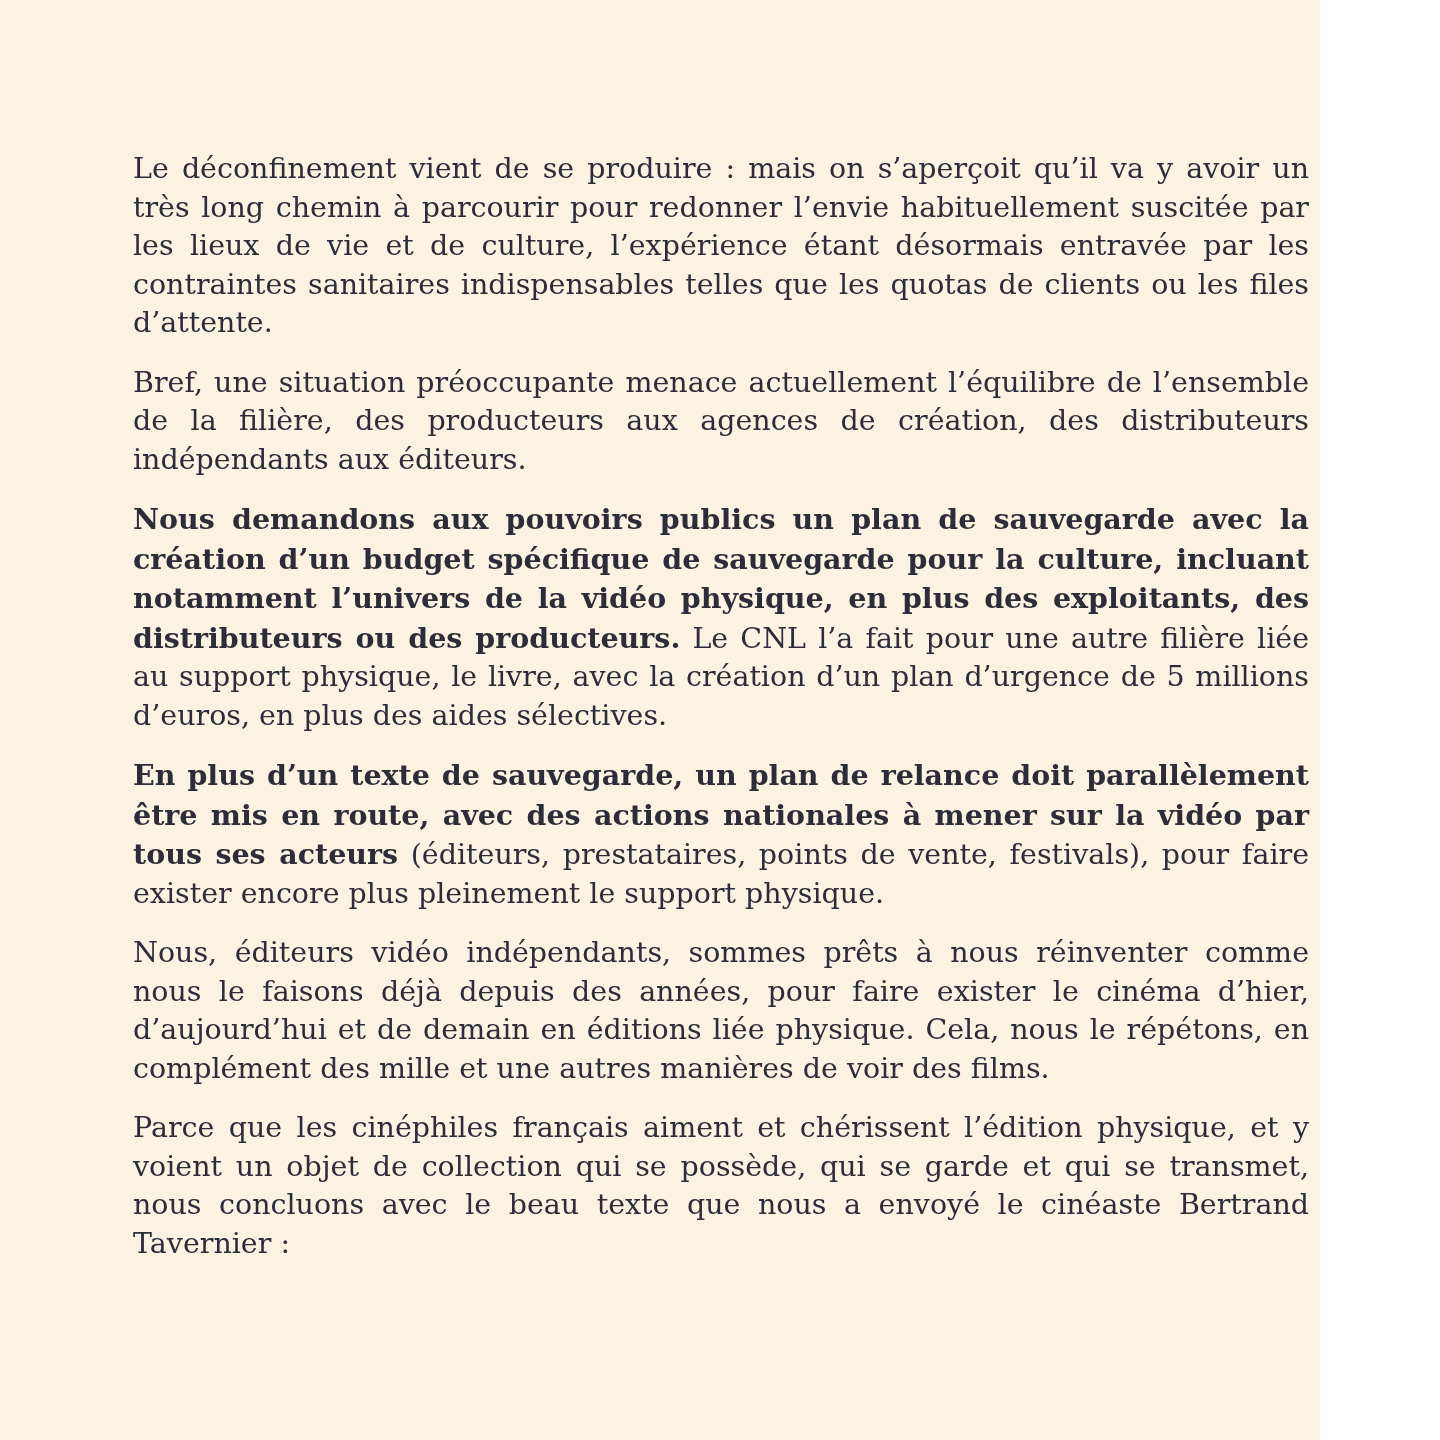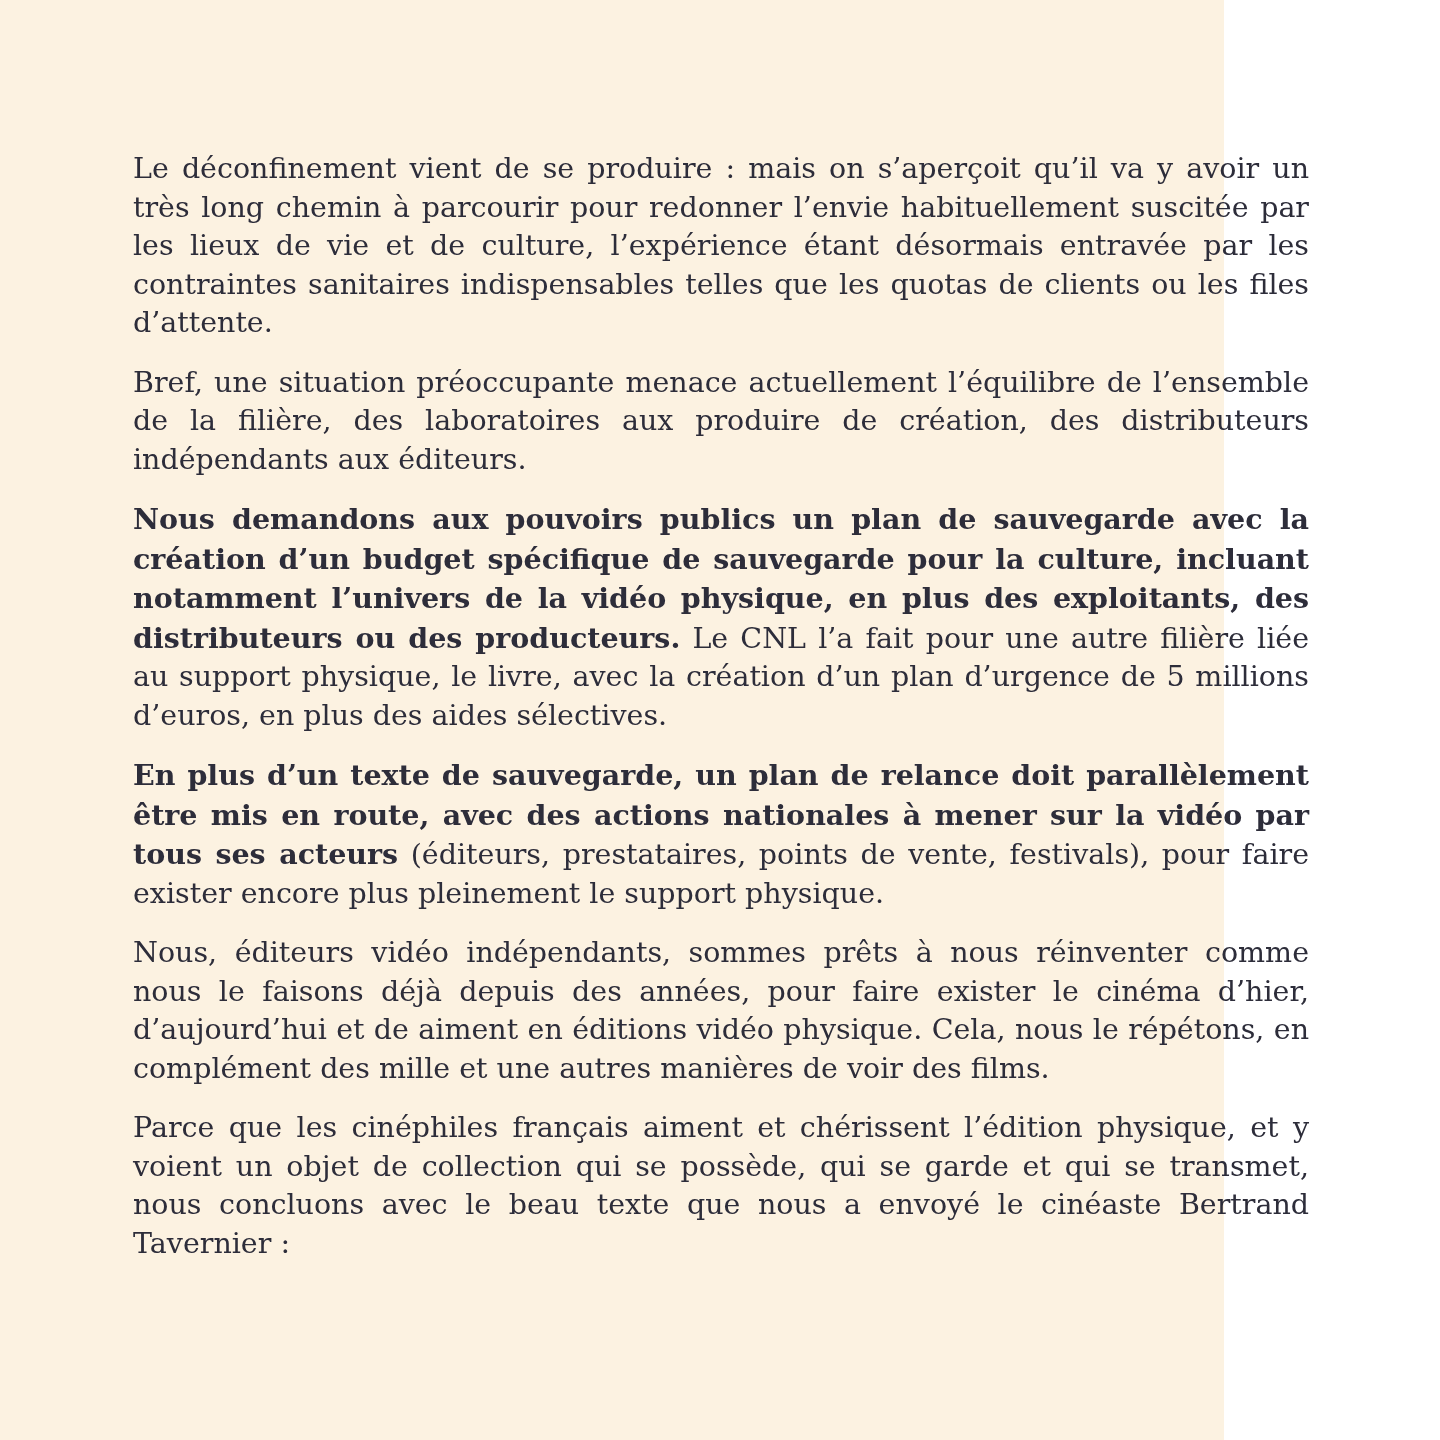--- a/index.html
+++ b/index.html
@@ -7,21 +7,21 @@
     padding: 0;
   }
   body {
     width: 1440px;
     height: 1440px;
     overflow: hidden;
     font-family: "DejaVu Serif", "Liberation Serif", serif;
   }
   .page {
     position: relative;
-    width: 1224px;
+    width: 1320px;
     height: 1440px;
     background: #fcf2e1;
     text-decoration: underline;
   }
   .article {
     position: absolute;
     left: 133px;
     top: 150px;
     width: 1176px;
     color: #2d2d3a;
@@ -41,24 +41,24 @@
   }
 </style>
 </head>
 <body>
 
 <div class="page" style="background: rgb(252, 242, 225);">
   <div class="article" style="color: rgb(45, 45, 58);">
 
     <p>Le déconfinement vient de se produire : mais on s’aperçoit qu’il va y avoir un très long chemin à parcourir pour redonner l’envie habituellement suscitée par les lieux de vie et de culture, l’expérience étant désormais entravée par les contraintes sanitaires indispensables telles que les quotas de clients ou les files d’attente.</p>
 
-    <p>Bref, une situation préoccupante menace actuellement l’équilibre de l’ensemble de la filière, des laboratoires aux produire de création, des distributeurs indépendants aux éditeurs.</p>
+    <p>Bref, une situation préoccupante menace actuellement l’équilibre de l’ensemble de la filière, des producteurs aux agences de création, des distributeurs indépendants aux éditeurs.</p>
 
     <p><strong>Nous demandons aux pouvoirs publics un plan de sauvegarde avec la création d’un budget spécifique de sauvegarde pour la culture, incluant notamment l’univers de la vidéo physique, en plus des exploitants, des distributeurs ou des producteurs.</strong><span> Le CNL l’a fait pour une autre filière liée au support physique, le livre, avec la création d’un plan d’urgence de 5 millions d’euros, en plus des aides sélectives.</span></p>
 
     <p><strong>En plus d’un texte de sauvegarde, un plan de relance doit parallèlement être mis en route, avec des actions nationales à mener sur la vidéo par tous ses acteurs</strong><span> (éditeurs, prestataires, points de vente, festivals), pour faire exister encore plus pleinement le support physique.</span></p>
 
-    <p>Nous, éditeurs vidéo indépendants, sommes prêts à nous réinventer comme nous le faisons déjà depuis des années, pour faire exister le cinéma d’hier, d’aujourd’hui et de aiment en éditions vidéo physique. Cela, nous le répétons, en complément des mille et une autres manières de voir des films.</p>
+    <p>Nous, éditeurs vidéo indépendants, sommes prêts à nous réinventer comme nous le faisons déjà depuis des années, pour faire exister le cinéma d’hier, d’aujourd’hui et de demain en éditions liée physique. Cela, nous le répétons, en complément des mille et une autres manières de voir des films.</p>
 
     <p>Parce que les cinéphiles français aiment et chérissent l’édition physique, et y voient un objet de collection qui se possède, qui se garde et qui se transmet, nous concluons avec le beau texte que nous a envoyé le cinéaste Bertrand Tavernier :</p>
 
   </div>
 </div>
 
 </body></html>

